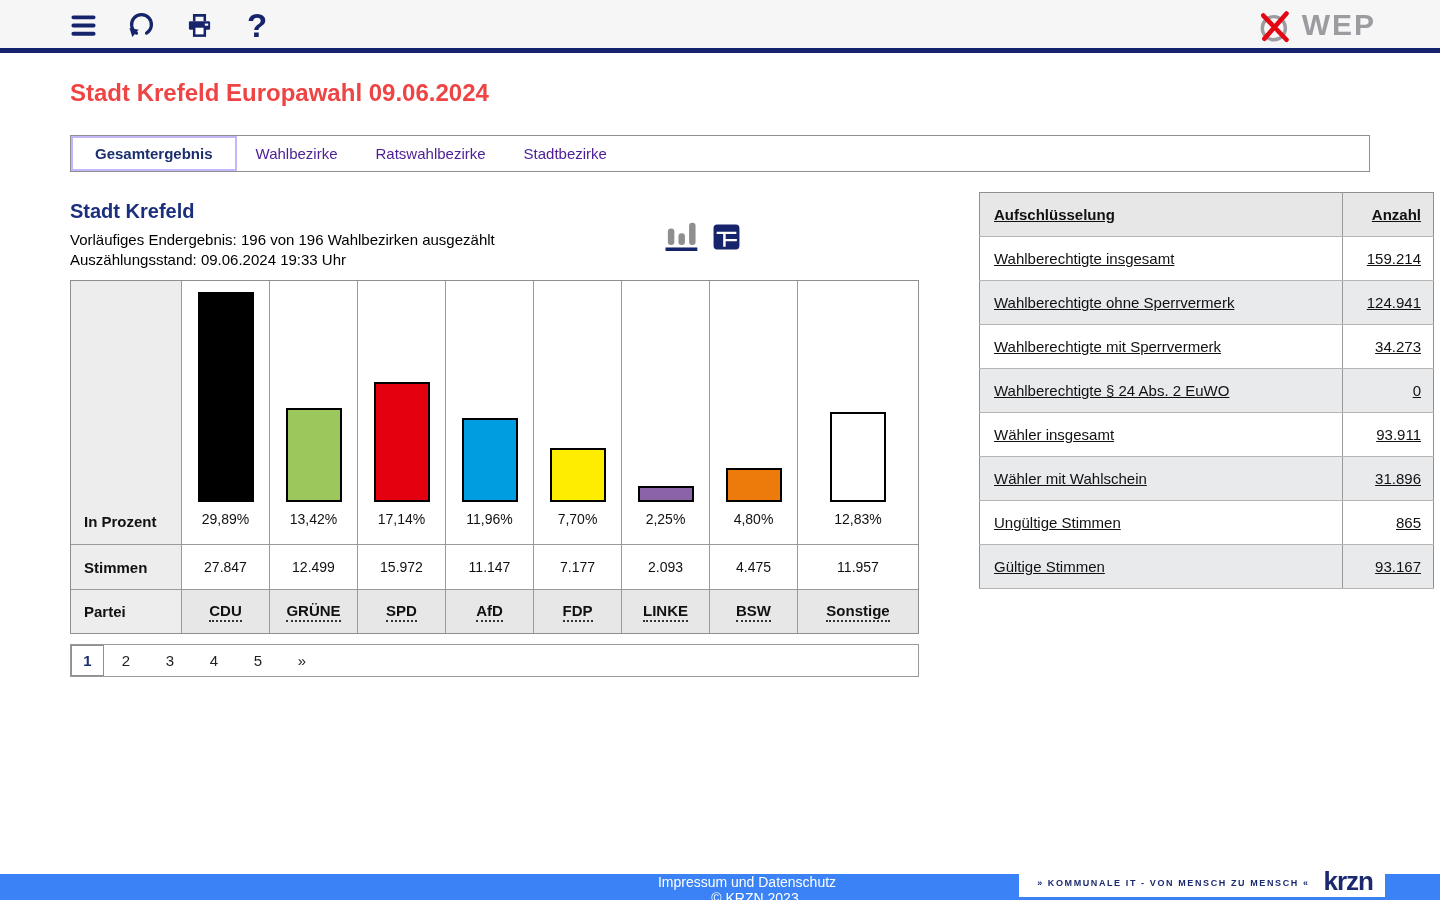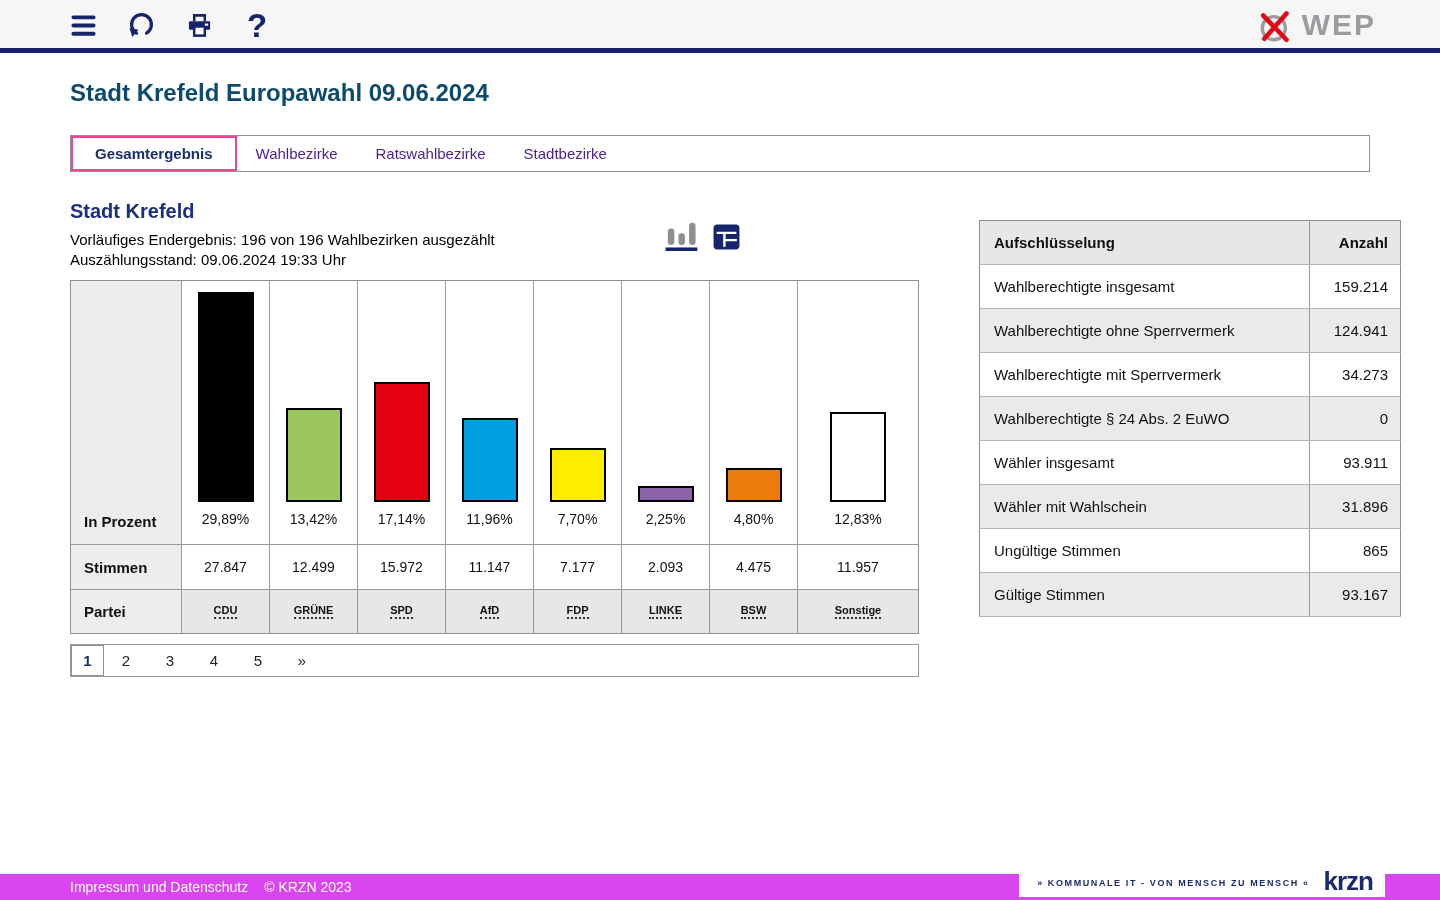--- a/index.html
+++ b/index.html
@@ -8,62 +8,62 @@
   
   .topbar { height:48px; background:#f6f6f6; position:relative; }
   .top-icons { display:flex; align-items:center; gap:28px; padding:10px 0 0 68px; }
   .icon-btn { width:30px; height:30px; display:flex; align-items:center; justify-content:center; cursor:pointer; }
   .help-q { font-size:33px; font-weight:bold; color:#16246b; line-height:1; }
   .wep { position:absolute; right:64px; top:6px; display:flex; align-items:center; gap:5px; }
   .wep-text { font-size:30px; font-weight:bold; color:#9b9ba0; letter-spacing:2px; }
   .navy-rule { height:5px; background:#14236b; }
   
   .content { padding:0 70px; }
-  h1 { margin-top:26px; font-size:24px; font-weight:bold; color:#0c4a6e; }
+  h1 { margin-top:26px; font-size:24px; font-weight:bold; color:#ef4444; }
   .tab-bar { margin-top:28px; border:1px solid #8f8f8f; height:37px; display:flex; align-items:stretch; background:#fff; }
   .tab { padding:0 19px; display:flex; align-items:center; font-size:15px; color:#4c1d95; cursor:pointer; }
-  .tab-active { border:2px solid #ec4899; font-weight:bold; color:#1b2f6e; padding:0 22px; }
+  .tab-active { border:2px solid #c4b5fd; font-weight:bold; color:#1b2f6e; padding:0 22px; }
   
   .main-row { margin-top:20px; display:flex; justify-content:space-between; align-items:flex-start; }
   .left-col { width:677px; position:relative; }
   h2 { font-size:20px; font-weight:bold; color:#1b2f7e; }
   .status { font-size:15px; line-height:20px; margin-top:7px; color:#000; }
   .view-toggles { position:absolute; top:26px; right:6px; display:flex; gap:12px; align-items:flex-end; cursor:pointer; }
   
   .grid { margin-top:10px; display:grid; grid-template-columns:110px repeat(7,88px) 1fr;
           grid-template-rows:263px 45px 44px; border:1px solid #8f8f8f; width:849px; background:#fff; }
   .cell { border-left:1px solid #9a9a9a; min-width:0; }
   .cell:nth-child(9n+1) { border-left:none; }
   .r2, .r3 { border-top:1px solid #9a9a9a; }
   .lab { background:#ededed; font-weight:bold; font-size:15px; padding-left:13px; display:flex; align-items:center; }
   .lab.r1 { align-items:flex-end; padding-bottom:14px; }
   .chart { display:flex; flex-direction:column; }
   .barzone { height:221px; display:flex; align-items:flex-end; justify-content:center; }
   .bar { width:56px; border:2px solid #000; }
   .pct { flex:1; text-align:center; padding-top:9px; font-size:14px; }
   .votes { display:flex; align-items:center; justify-content:center; font-size:14px; }
   .party { display:flex; align-items:center; justify-content:center; background:#e7e7e7; }
-  .party span { font-weight:bold; font-size:11px; border-bottom:2px dotted #333; padding-bottom:1px; cursor:pointer; }
+  .party span { font-weight:bold; font-size:15px; border-bottom:2px dotted #333; padding-bottom:1px; cursor:pointer; }
   
   .pagination { margin-top:10px; border:1px solid #9a9a9a; height:33px; display:flex; align-items:stretch; width:849px; background:#fff; }
   .page { width:44px; display:flex; align-items:center; justify-content:center; font-size:15px; color:#222; cursor:pointer; }
   .page.active { border:1px solid #8f8f8f; color:#1b2f6e; font-weight:bold; width:33px; }
   
   .right-col { width:391px; }
   .right-col h2 { margin-top:45px; }
-  table.turnout { margin-top:28px; border-collapse:collapse; width:422px; border:1px solid #8f8f8f; }
+  table.turnout { margin-top:0; border-collapse:collapse; width:455px; border:1px solid #8f8f8f;text-decoration:underline; }
   .turnout th, .turnout td { height:44px; font-size:15px; border-bottom:1px solid #b5b5b5; }
   .turnout th { background:#e7e7e7; font-weight:bold; }
   .turnout .c-label { padding-left:14px; text-align:left; }
   .turnout .c-value { padding-right:12px; text-align:right; border-left:1px solid #9a9a9a; width:91px; }
   .turnout tbody tr:nth-child(even) { background:#e9eaeb; }
   .turnout tbody tr:nth-child(odd) { background:#fff; }
   
-  .footer { position:absolute; left:0; right:0; bottom:0; height:26px; background:#d946ef;
-            color:#fff; display:flex; align-items:center; padding-left:70px; font-size:14px; }
+  .footer { position:absolute; left:0; right:0; bottom:0; height:26px; background:#3b82f6;
+            color:#fff; display:flex; align-items:center; padding-left:70px; font-size:14px;flex-direction:column; }
   .footer .link { margin-right:16px; cursor:pointer; }
   .krzn-box { position:absolute; right:55px; bottom:3px; background:#fff; height:29px;
               display:flex; align-items:center; gap:14px; padding:0 12px 0 18px; }
   .krzn-tagline { font-size:9px; font-weight:bold; color:#1b2a6e; letter-spacing:1.6px; white-space:nowrap; }
   .krzn-logo { font-size:26px; font-weight:bold; color:#1b2a6e; letter-spacing:-1px; line-height:1; padding-bottom:3px; }
 </style>
 </head>
 <body>
 
 <div class="topbar">

